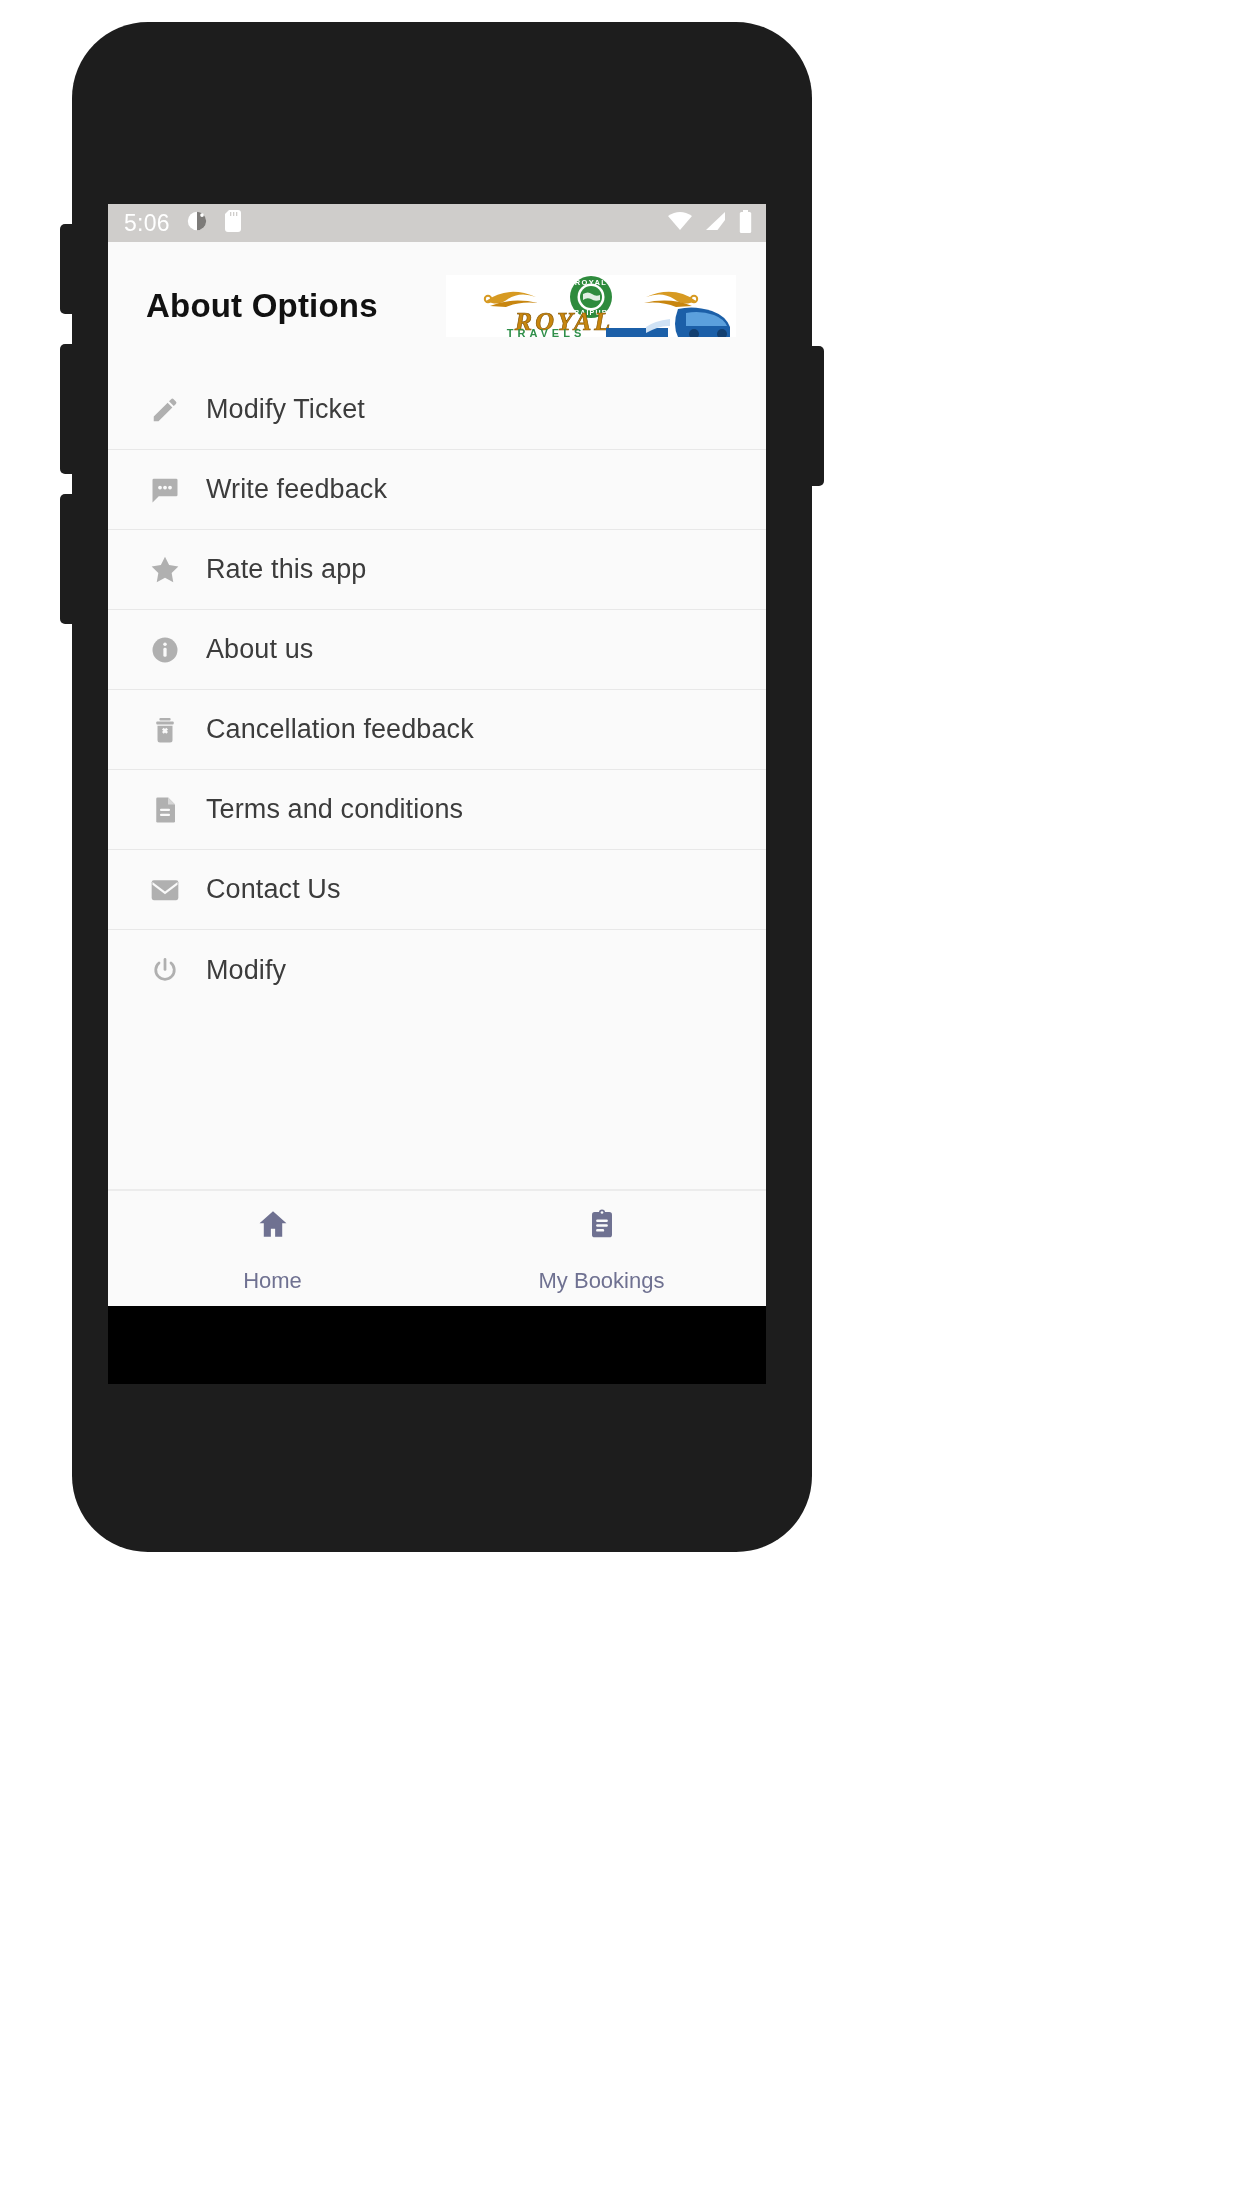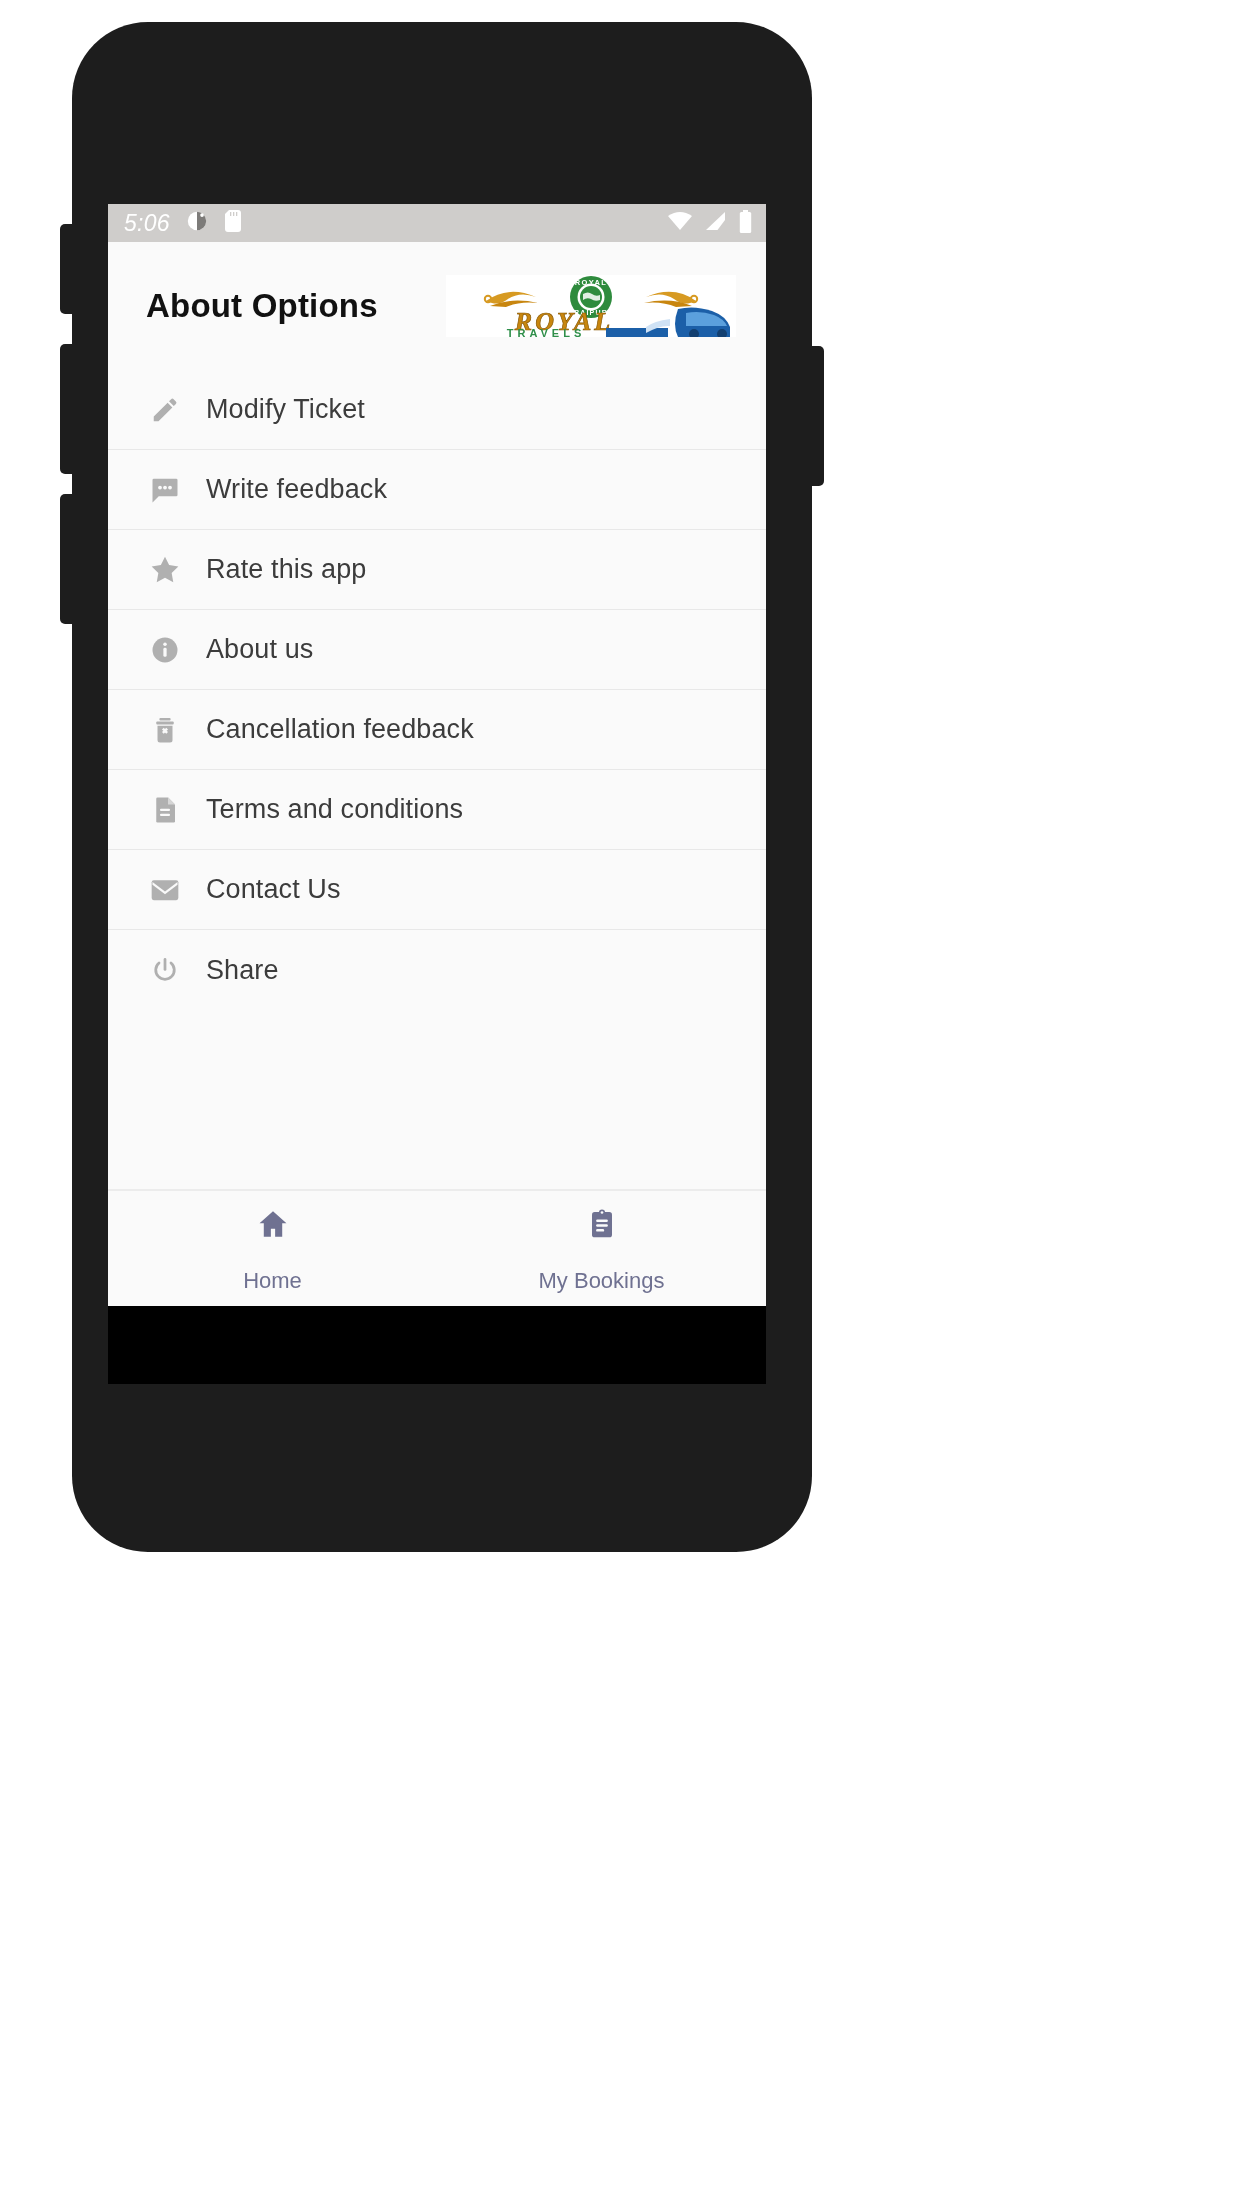--- a/index.html
+++ b/index.html
@@ -57,21 +57,20 @@
     align-items:center;
     padding:0 14px 0 16px;
     color:#ffffff;
   }
   #status-time {
     font-size:23px;
     font-weight:400;
     letter-spacing:.3px;
     margin-right:16px;
     color:#ffffff;
-    font-style:italic;
   }
   .status-left-icons { display:flex; align-items:center; gap:16px; }
   .status-spacer { flex:1; }
   .status-right-icons { display:flex; align-items:center; gap:12px; }
 
   
   #app-header {
     background:#fafafa;
     height:128px;
     display:flex;
@@ -322,21 +321,21 @@
         <span class="menu-label">Contact Us</span>
       </div>
 
       <div class="menu-item" style="border-bottom:none;">
         <span class="menu-icon">
           <svg width="30" height="30" viewBox="0 0 24 24">
             <path d="M12 3.5 v8" stroke="#b0b0b0" stroke-width="2.2" stroke-linecap="round" fill="none"></path>
             <path d="M7.2 6.4 a7.4 7.4 0 1 0 9.6 0" stroke="#b0b0b0" stroke-width="2.2" stroke-linecap="round" fill="none"></path>
           </svg>
         </span>
-        <span class="menu-label">Share</span>
+        <span class="menu-label">Modify</span>
       </div>
 
     </div>
 
     <div id="list-filler"></div>
 
     <div id="tab-bar">
 
       <div class="tab-item">
         <span class="tab-icon">

